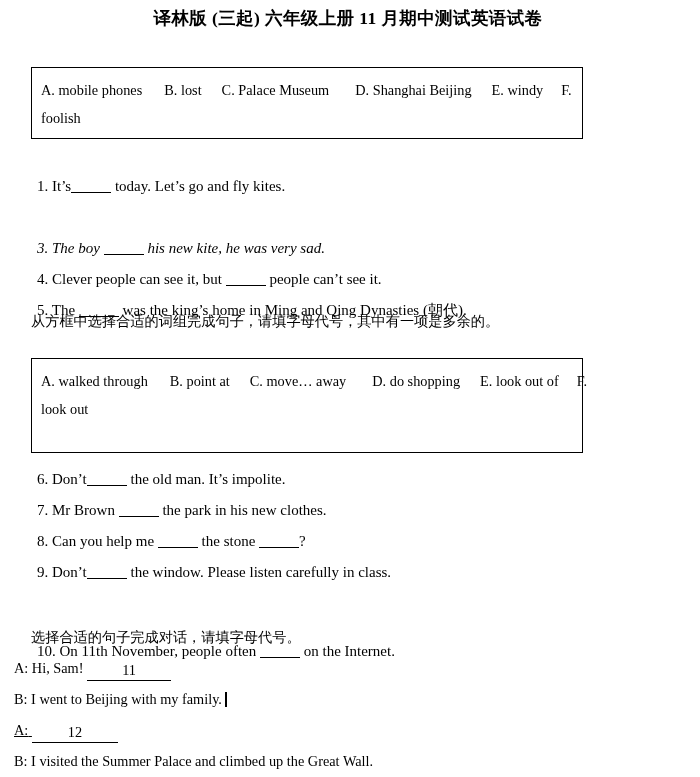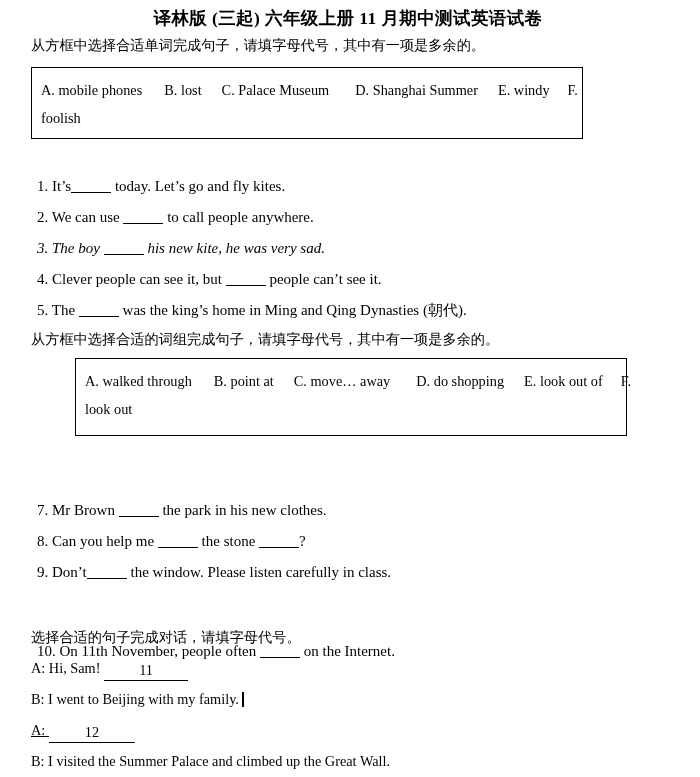--- a/index.html
+++ b/index.html
@@ -44,21 +44,21 @@
 
   .q-line {
     font-size: 15px;
     margin-left: 37px;
     line-height: 1.3;
     white-space: nowrap;
   }
 
   .d-line {
     font-size: 14.3px;
-    margin-left: 31px;
+    margin-left: 14px;
     line-height: 1.3;
     white-space: nowrap;
   }
 
   
   .opt-box {
     position: absolute;
     left: 31px;
     width: 552px;
     border: 1px solid #000000;
@@ -106,39 +106,32 @@
   
   .abs { position: absolute; }
 </style>
 </head>
 <body>
 
 <div class="page">
 
   <div class="doc-title abs" style="left:0; top:2px; width:696px;font-family:Liberation Serif, serif;">译林版 (三起) 六年级上册 11 月期中测试英语试卷</div>
 
-  <div class="instruction abs" style="left:0; top:36px;">从方框中选择合适单词完成句子，请填字母代号，其中有一项是多余的。</div>
 
   <div class="opt-box abs" style="top:67px; height:72px;">
-    <div class="opt"><span>A. mobile phones</span><span class="opt-gap-1"></span><span>B. lost</span><span class="opt-gap-2"></span><span>C. Palace Museum</span><span class="opt-gap-3"></span><span>D. Shanghai Summer</span><span class="opt-gap-4"></span><span>E. windy</span><span class="opt-gap-5"></span><span>F.</span></div>
+    <div class="opt"><span>A. mobile phones</span><span class="opt-gap-1"></span><span>B. lost</span><span class="opt-gap-2"></span><span>C. Palace Museum</span><span class="opt-gap-3"></span><span>D. Shanghai Beijing</span><span class="opt-gap-4"></span><span>E. windy</span><span class="opt-gap-5"></span><span>F.</span></div>
     <div class="opt"><span>foolish</span></div>
   </div>
 
   <div class="q-line abs" style="top:177px;">
     <span>1.</span>
     <span>It’s</span><span class="blank bl-40"></span>
     <span>today. Let’s go and fly kites.</span>
   </div>
 
-  <div class="q-line abs" style="top:208px;">
-    <span>2.</span>
-    <span>We can use</span>
-    <span class="blank bl-40"></span>
-    <span>to call people anywhere.</span>
-  </div>
 
   <div class="q-line abs" style="top:239px;font-style:italic;">
     <span>3.</span>
     <span>The boy</span>
     <span class="blank bl-40"></span>
     <span>his new kite, he was very sad.</span>
   </div>
 
   <div class="q-line abs" style="top:270px;">
     <span>4.</span>
@@ -147,27 +140,32 @@
     <span>people can’t see it.</span>
   </div>
 
   <div class="q-line abs" style="top:301px;">
     <span>5.</span>
     <span>The</span>
     <span class="blank bl-40"></span>
     <span>was the king’s home in Ming and Qing Dynasties (朝代).</span>
   </div>
 
-  <div class="instruction abs" style="left:0; top:330px;">从方框中选择合适的词组完成句子，请填字母代号，其中有一项是多余的。</div>
-
-  <div class="opt-box abs" style="top:358px; height:78px;margin-left:44px;">
+  <div class="instruction abs" style="left:0; top:312px;">从方框中选择合适的词组完成句子，请填字母代号，其中有一项是多余的。</div>
+
+  <div class="opt-box abs" style="top:358px; height:95px;">
     <div class="opt"><span>A. walked through</span><span class="opt-gap-1"></span><span>B. point at</span><span class="opt-gap-2"></span><span>C. move… away</span><span class="opt-gap-3"></span><span>D. do shopping</span><span class="opt-gap-4"></span><span>E. look out of</span><span class="opt-gap-5"></span><span>F.</span></div>
     <div class="opt"><span>look out</span></div>
   </div>
 
+  <div class="q-line abs" style="top:470px;">
+    <span>6.</span>
+    <span>Don’t</span><span class="blank bl-40"></span>
+    <span>the old man.  It’s impolite.</span>
+  </div>
 
   <div class="q-line abs" style="top:501px;">
     <span>7.</span>
     <span>Mr Brown</span>
     <span class="blank bl-40"></span>
     <span>the park in his new clothes.</span>
   </div>
 
   <div class="q-line abs" style="top:532px;">
     <span>8.</span>

